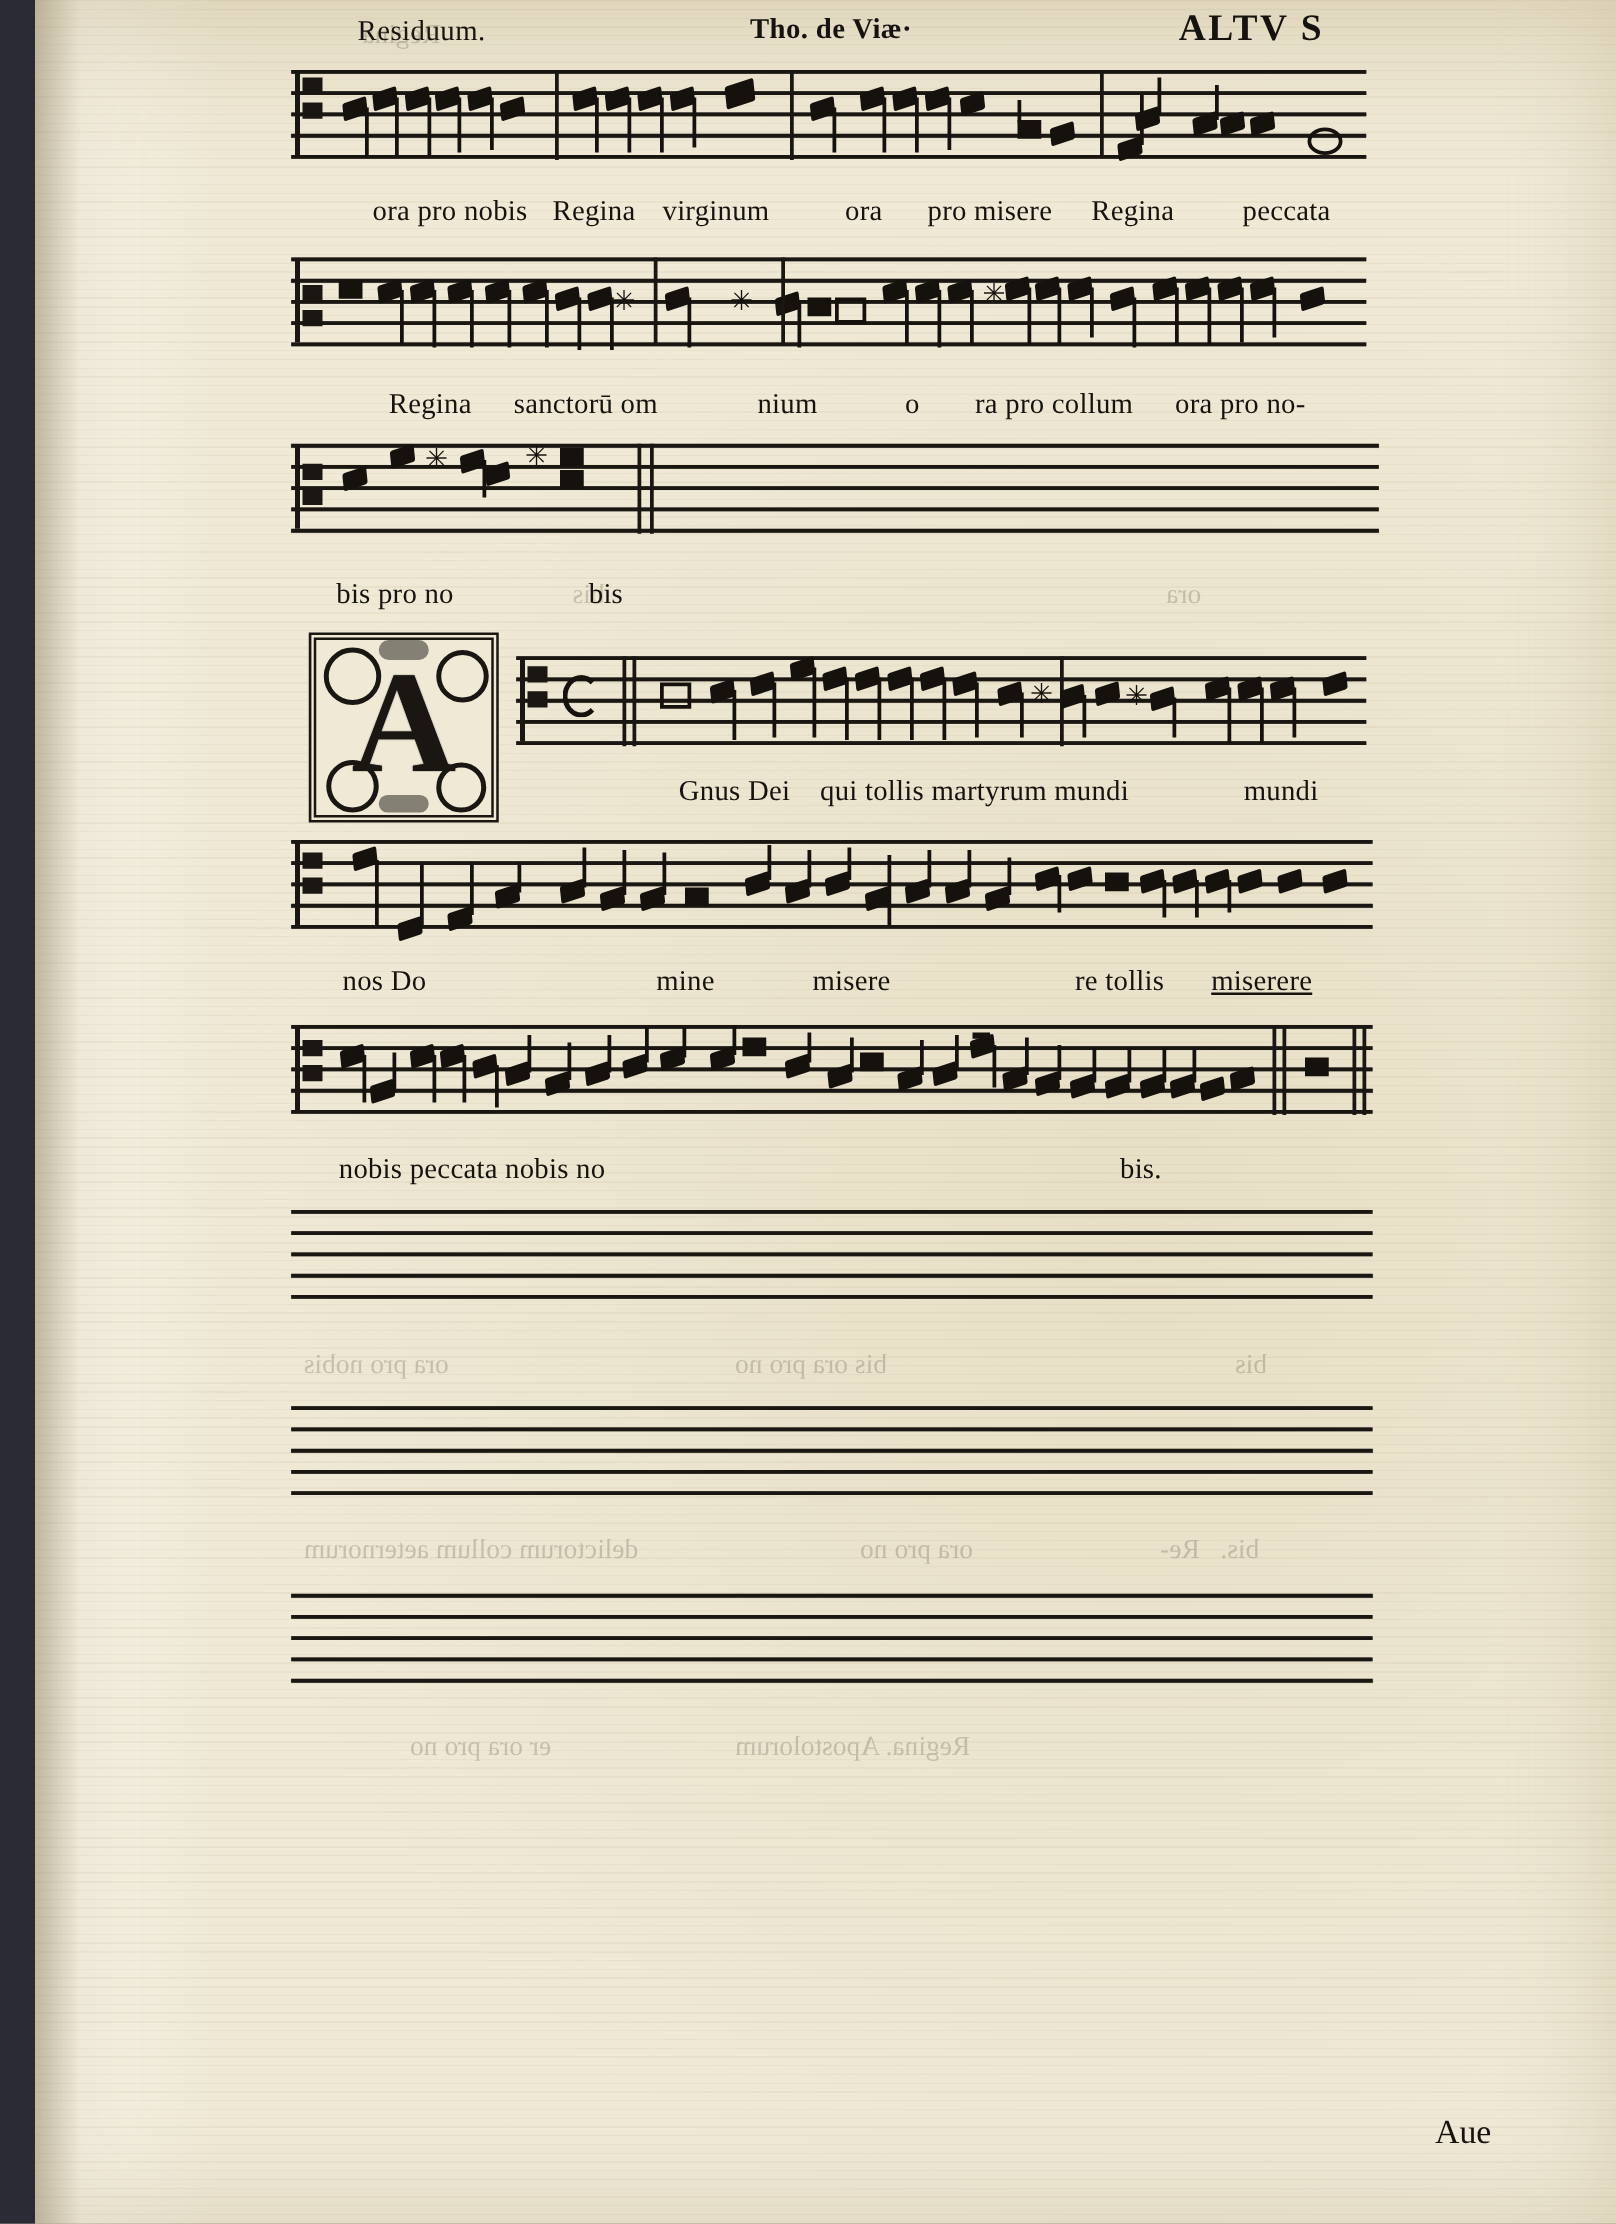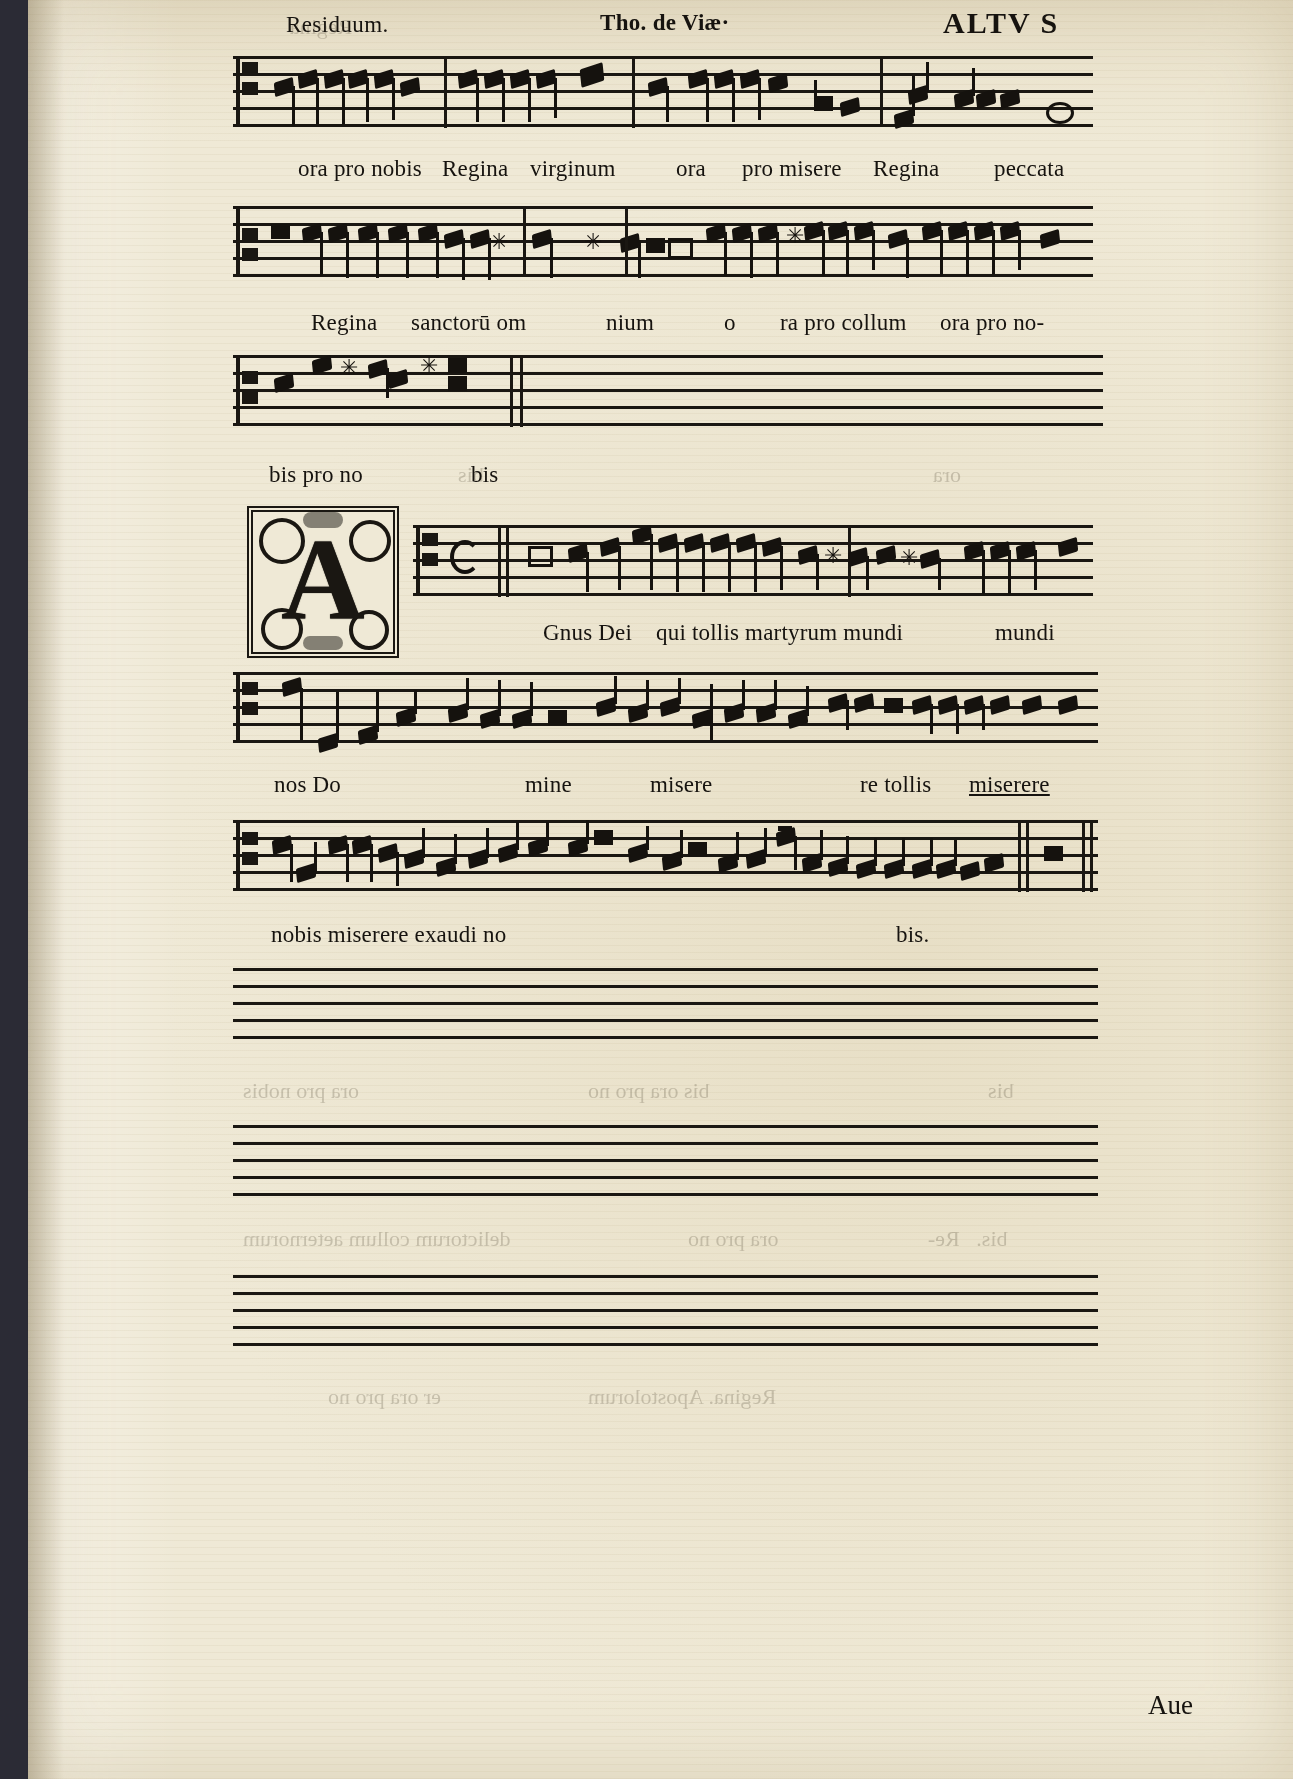--- a/index.html
+++ b/index.html
@@ -500,21 +500,21 @@
       <div class="stem" style="left:926px;top:840px;width:3px;height:26px;"></div>
     <div class="n d" style="left:932px;top:864px;"></div>
     <div class="n d" style="left:956px;top:856px;"></div>
     <div class="bar" style="left:990px;top:820px;height:72px;"></div>
     <div class="bar" style="left:998px;top:820px;height:72px;"></div>
     <div class="n sq" style="left:1016px;top:846px;"></div>
     <div class="bar" style="left:1054px;top:820px;height:72px;"></div>
     <div class="bar" style="left:1062px;top:820px;height:72px;"></div>
   </div>
   <div>
-    <div class="lyric ink" style="left:243px;top:922px;">nobis miserere exaudi no</div>
+    <div class="lyric ink" style="left:243px;top:922px;">nobis peccata nobis no</div>
     <div class="lyric ink" style="left:868px;top:922px;">bis.</div>
   </div>
 
   <div class="stave" style="left:205px;top:968px;width:865px;height:75px;">
     <div class="lines">
       <i style="top:0px"></i>
         <i style="top:17px"></i>
         <i style="top:34px"></i>
         <i style="top:51px"></i>
         <i style="top:68px"></i>

